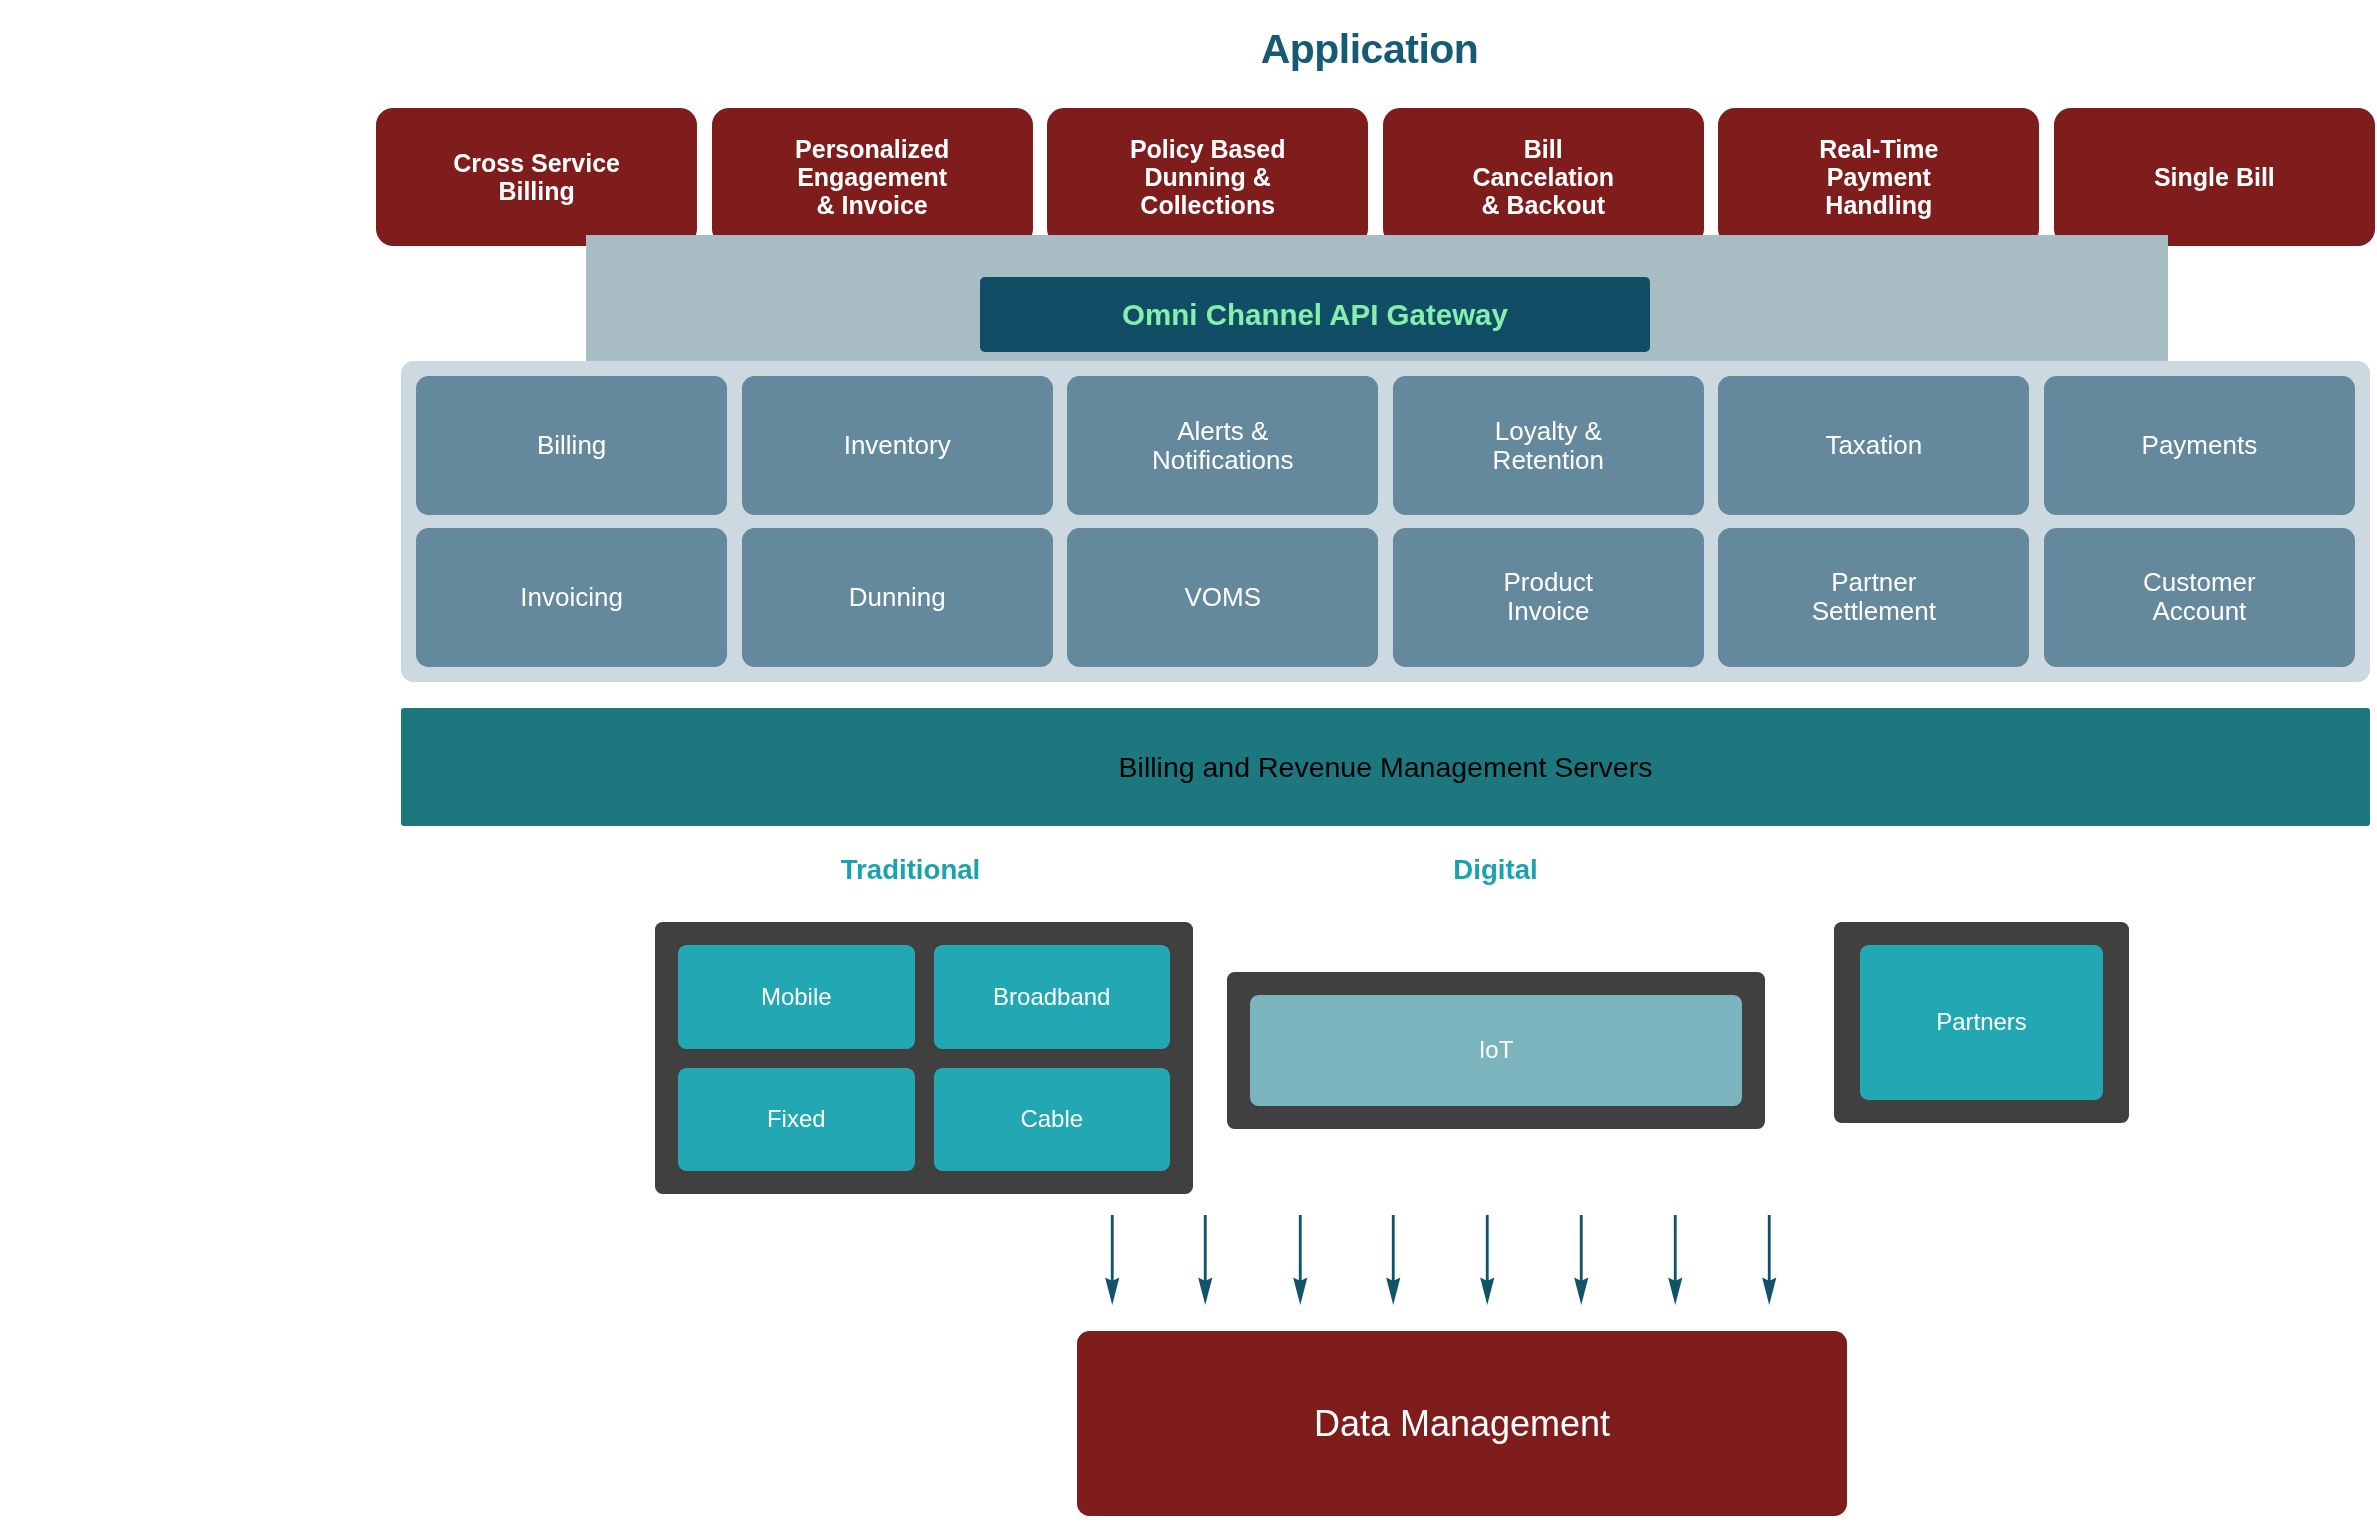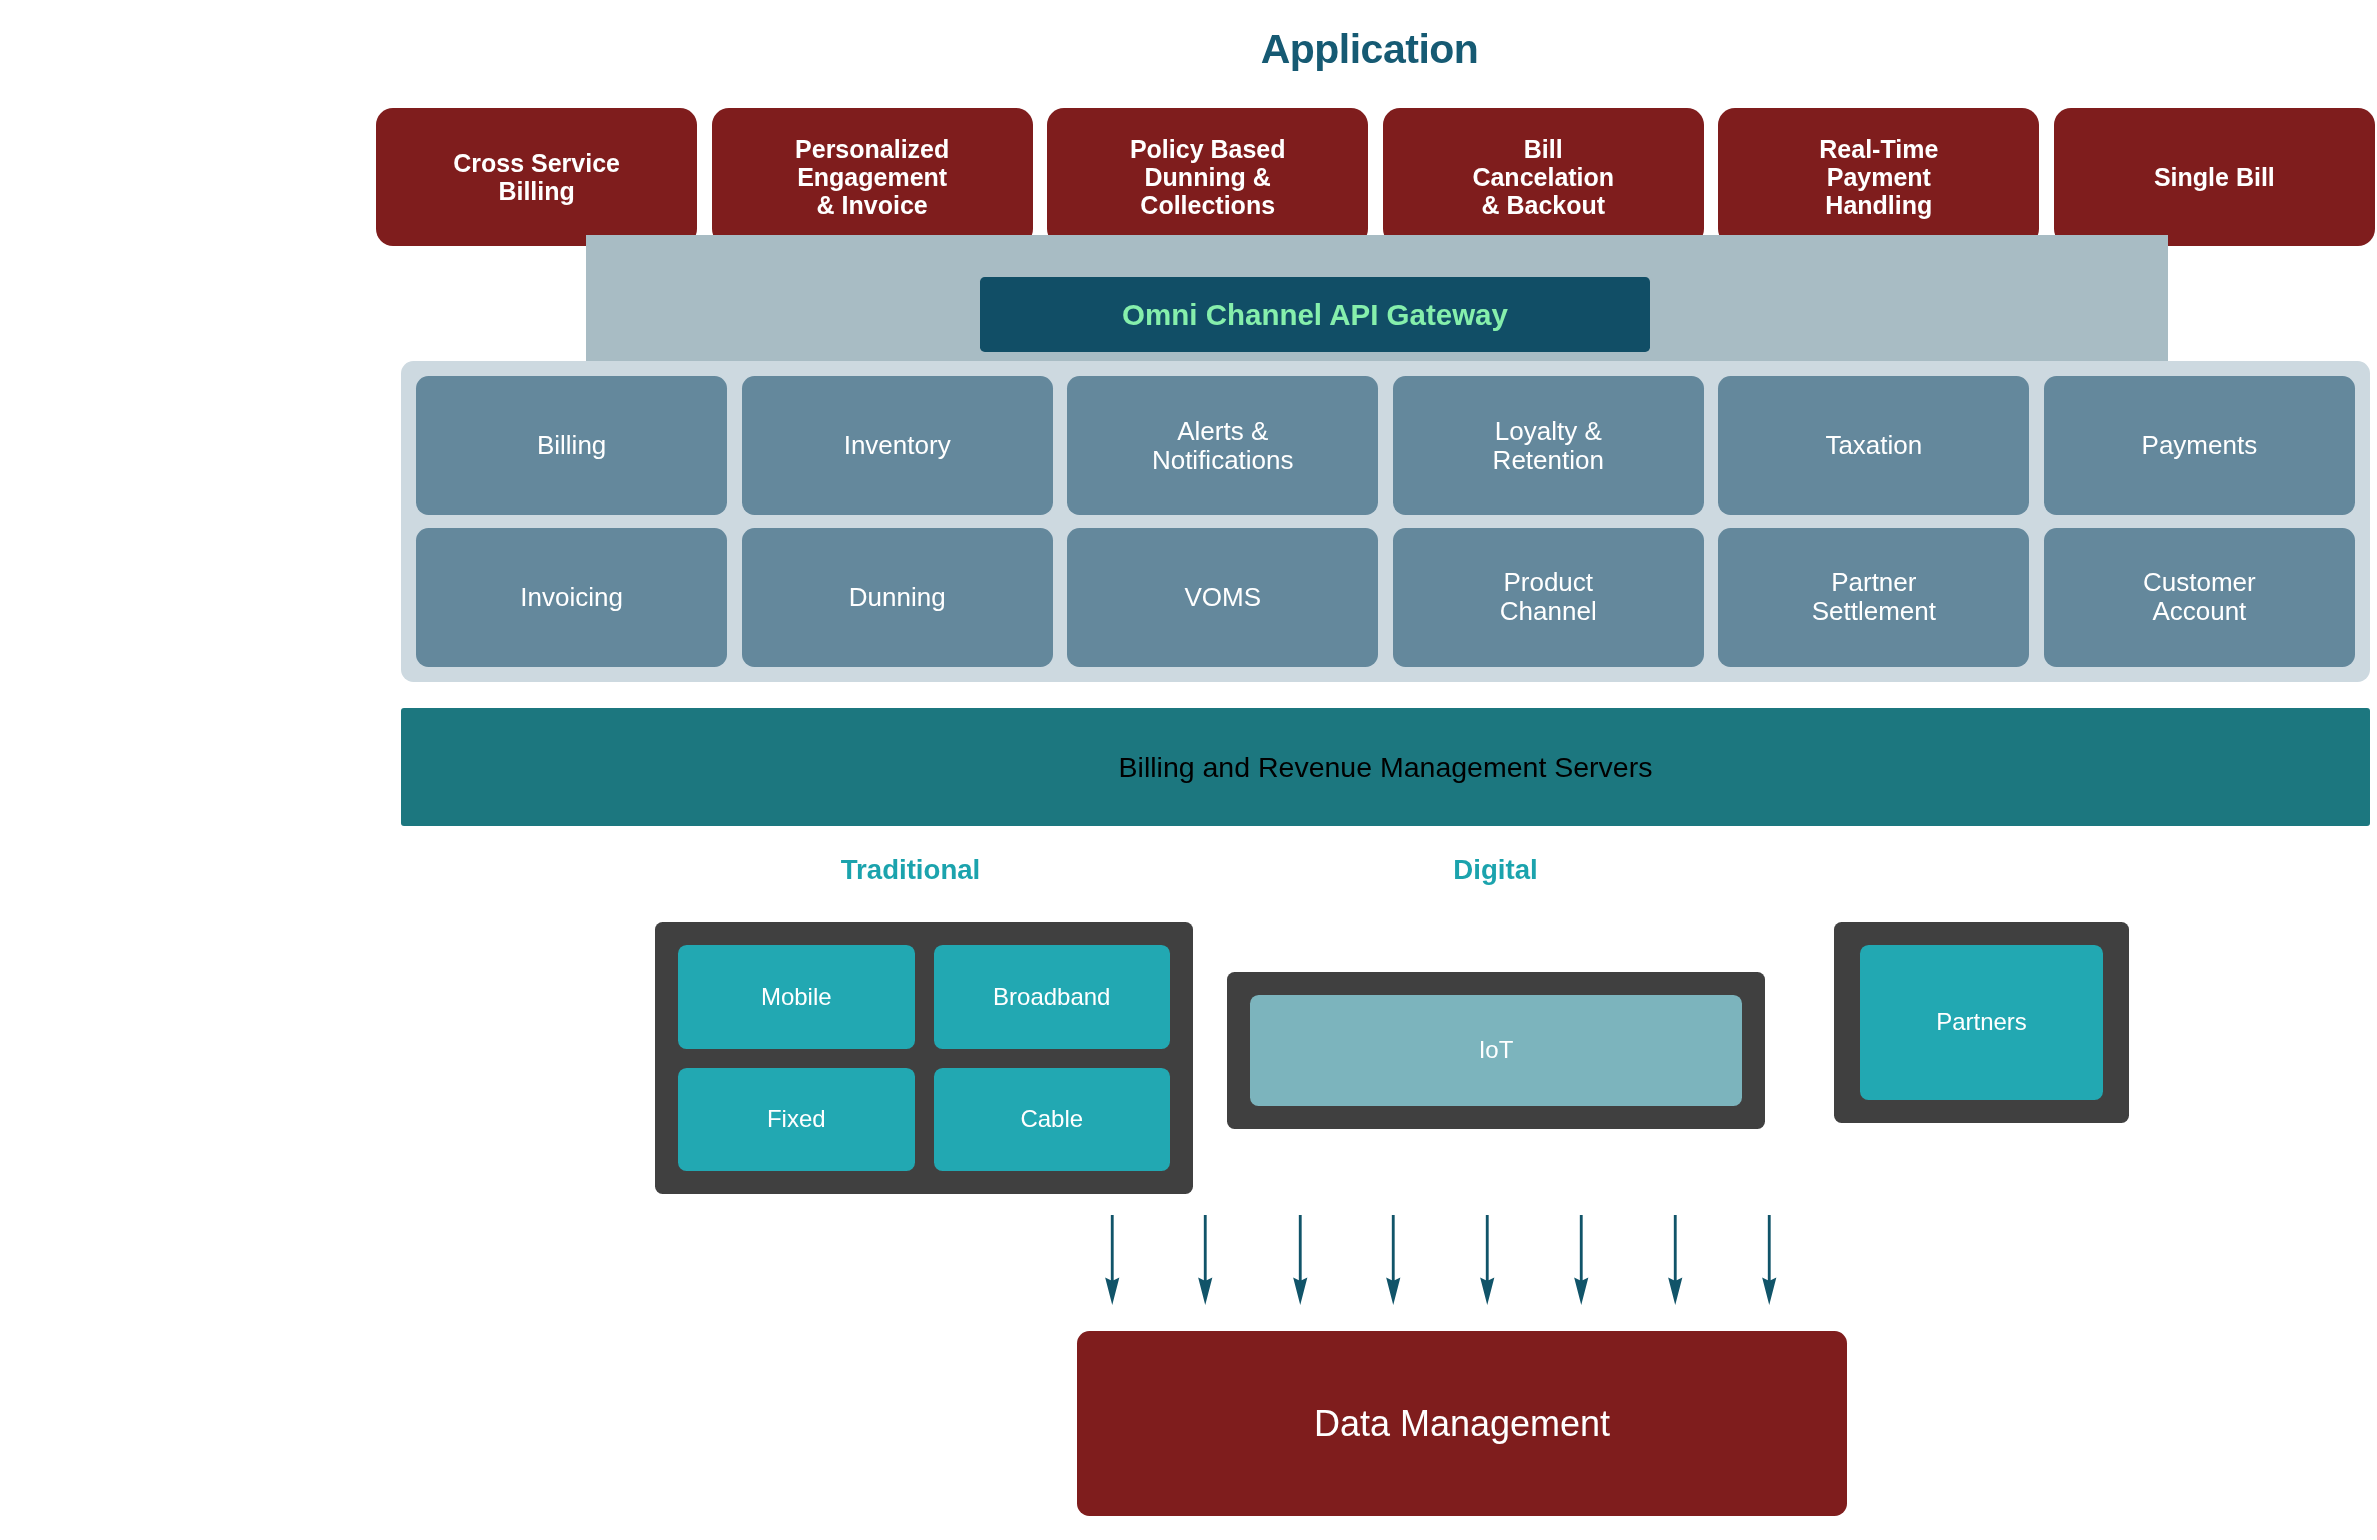--- a/index.html
+++ b/index.html
@@ -168,21 +168,21 @@
       <div class="svc-card">Loyalty &amp;
 Retention</div>
       <div class="svc-card">Taxation</div>
       <div class="svc-card">Payments</div>
     </div>
     <div class="svc-row">
       <div class="svc-card">Invoicing</div>
       <div class="svc-card">Dunning</div>
       <div class="svc-card">VOMS</div>
       <div class="svc-card">Product
-Channel</div>
+Invoice</div>
       <div class="svc-card">Partner
 Settlement</div>
       <div class="svc-card">Customer
 Account</div>
     </div>
   </div>
 
   <div id="brm-bar">Billing and Revenue Management Servers</div>
 
   <div class="grp-title" id="title-traditional">Traditional</div>

